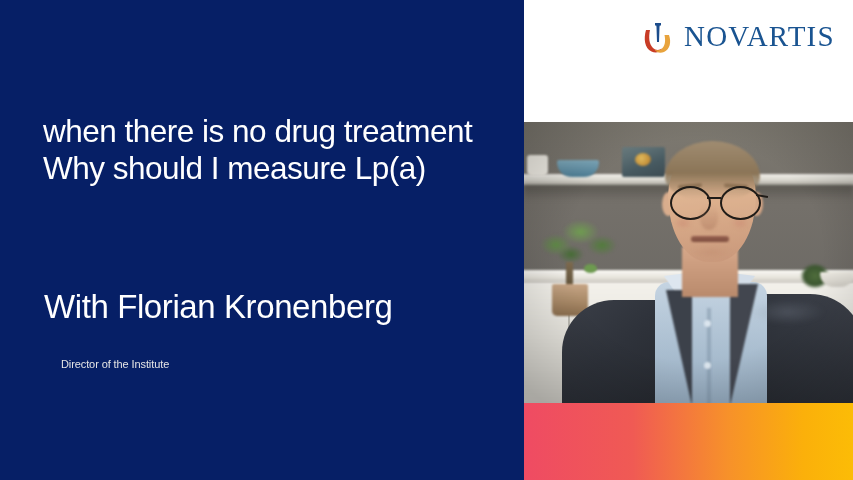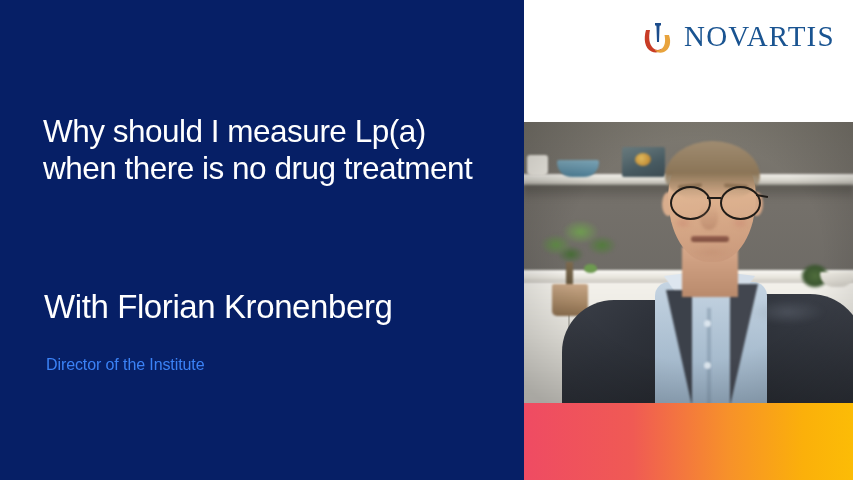--- a/index.html
+++ b/index.html
@@ -56,26 +56,26 @@
     top: 288px;
     font-size: 33px;
     font-weight: 400;
     color: #FFFFFF;
     letter-spacing: -0.4px;
     white-space: nowrap;
   }
 
   .affiliation {
     position: absolute;
-    left: 46px;
+    left: 61px;
     top: 354px;
-    font-size: 16px;
+    font-size: 11px;
     font-weight: 400;
     line-height: 21.5px;
-    color: #3b82f6;
+    color: #e5e5e5;
     letter-spacing: -0.1px;
   }
   .affiliation .aff-line { display: block; white-space: nowrap; }
 
   
   .logo-band {
     position: absolute;
     left: 524px;
     top: 0;
     width: 329px;
@@ -430,22 +430,22 @@
 </style>
 </head>
 <body>
 
 <div id="stage">
 
   <div class="navy-panel"></div>
 
 
   <div class="question">
+    <span class="q-line">when there is no drug treatment</span>
     <span class="q-line">Why should I measure Lp(a)</span>
-    <span class="q-line">when there is no drug treatment</span>
   </div>
 
   <div class="speaker">With Florian Kronenberg</div>
 
   <div class="affiliation">
     <span class="aff-line">Director of the Institute</span>
   </div>
 
   <div class="logo-band">
     <div class="logo-wrap">

